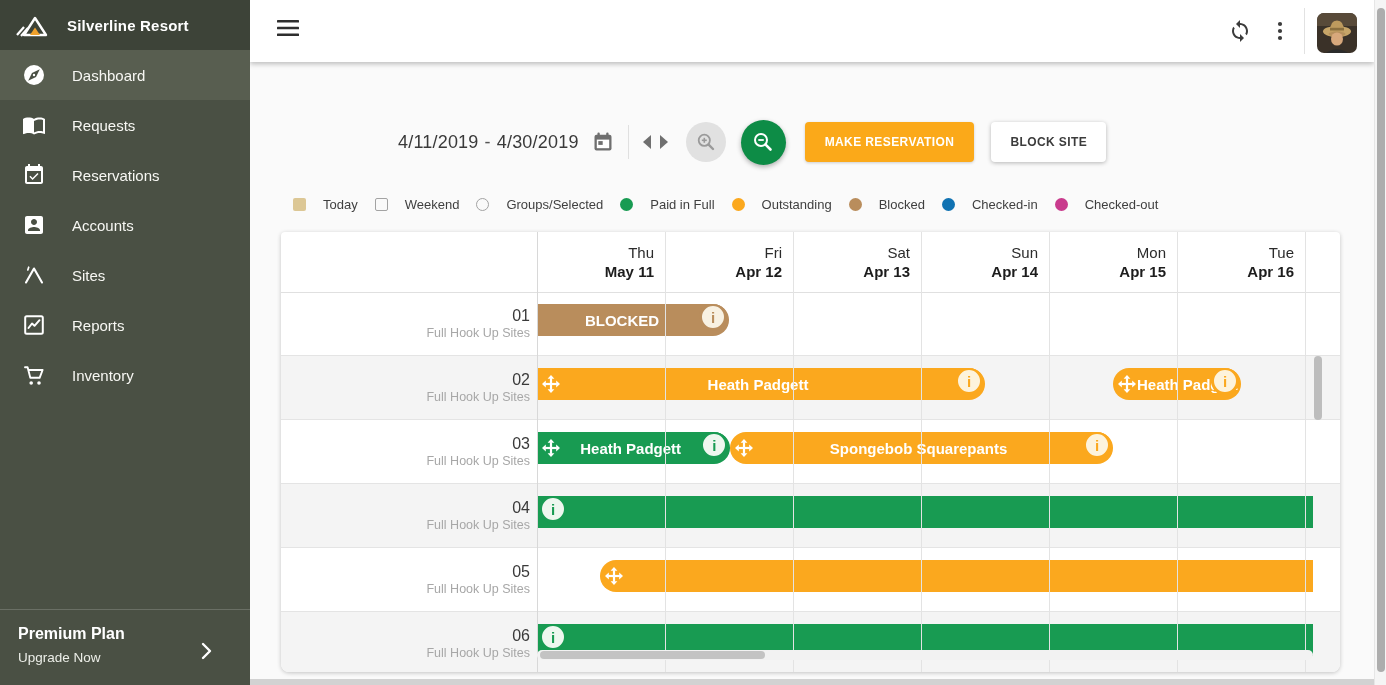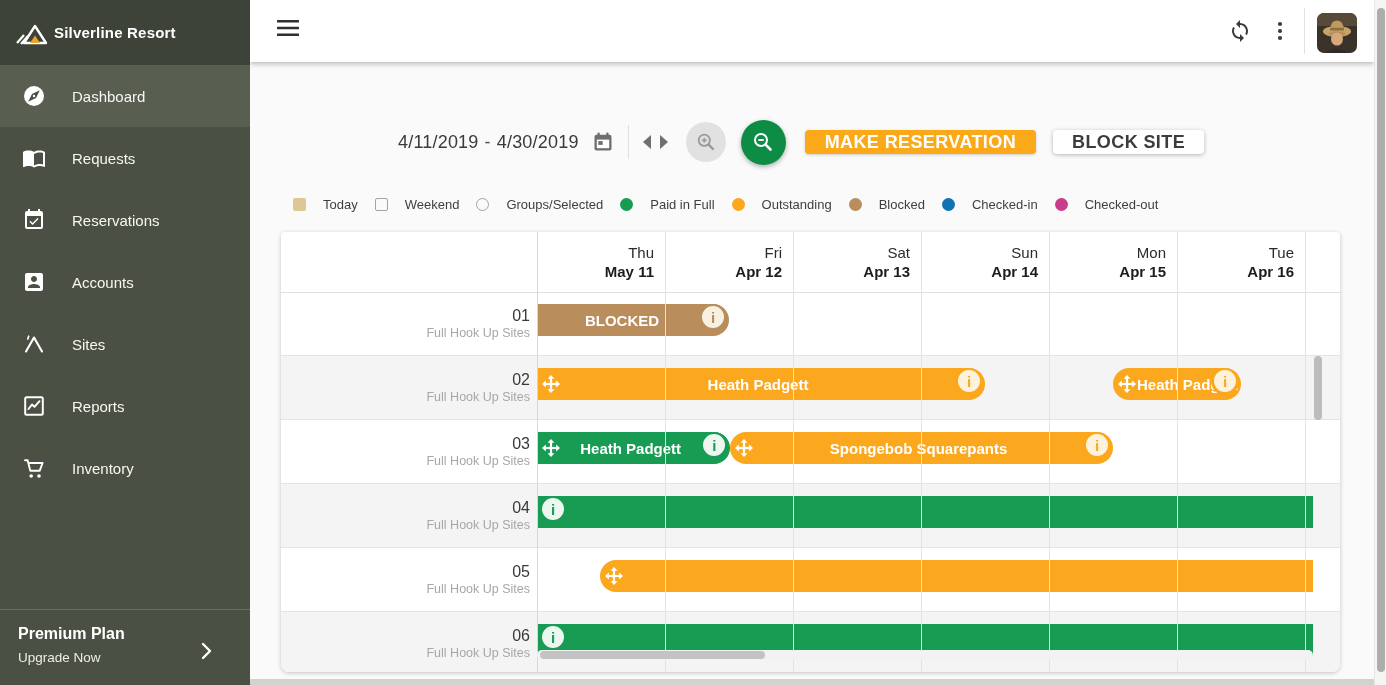--- a/index.html
+++ b/index.html
@@ -3,24 +3,24 @@
 <meta charset="utf-8">
 <style>
   * { margin:0; padding:0; box-sizing:border-box; }
   html,body { background:#e9e9e9; }
   .page {
     position:relative; width:1386px; height:685px; overflow:hidden;
     background:#fafafa; font-family:"Liberation Sans", sans-serif;
   }
   
   .sidebar { position:absolute; left:0; top:0; width:250px; height:685px; background:#4a5044; z-index:10; }
-  .side-logo { height:65px; background:#3d4338; display:flex; align-items:center; padding:0 14px; }
+  .side-logo { height:50px; background:#3d4338; display:flex; align-items:center; gap:13px; padding:0 14px; }
   .side-logo .logo-text { color:#ffffff; font-size:15px; font-weight:700; letter-spacing:.2px; }
   .side-nav { padding-top:0; }
-  .side-item { height:62px; display:flex; align-items:center; gap:26px; padding-left:22px; color:#f7f7f3; font-size:15px; cursor:pointer; }
+  .side-item { height:50px; display:flex; align-items:center; gap:26px; padding-left:22px; color:#f7f7f3; font-size:15px; cursor:pointer; }
   .side-item.active { background:#585e50; }
   .side-item .ic { width:24px; height:24px; flex:0 0 24px; display:flex; align-items:center; justify-content:center; }
   .plan-box { position:absolute; left:0; right:0; bottom:0; border-top:1px solid rgba(255,255,255,.18); padding:15px 18px 20px 18px; }
   .plan-title { color:#ffffff; font-size:16px; font-weight:700; margin-bottom:7px; }
   .plan-cta { color:#eceee8; font-size:13.5px; }
   .plan-chevron { position:absolute; right:38px; top:32px; }
   
   .topbar { position:absolute; left:250px; top:0; width:1124px; height:62px; background:#ffffff; box-shadow:0 2px 5px rgba(0,0,0,.25); z-index:6; }
   .hamburger { position:absolute; left:27px; top:20px; cursor:pointer; }
   .tb-icon { position:absolute; top:19px; width:24px; height:24px; cursor:pointer; }
@@ -37,21 +37,21 @@
   .date-range { font-size:18px; color:#3a3a3a; letter-spacing:.2px; cursor:pointer; }
   .date-range .sep { margin:0 6px; color:#555; }
   .cal-icon { margin-left:13px; cursor:pointer; display:flex; }
   .ctrl-divider { width:1px; height:34px; background:#e0e0e0; margin:0 10px 0 14px; }
   .nav-arrow { width:0; height:0; border-top:7px solid transparent; border-bottom:7px solid transparent; cursor:pointer; }
   .nav-arrow.prev { border-right:8px solid #6f6f6f; margin:0 9px 0 4px; }
   .nav-arrow.next { border-left:8px solid #6f6f6f; margin-right:18px; }
   .zoom-btn { border-radius:50%; display:flex; align-items:center; justify-content:center; cursor:pointer; }
   .zoom-in { width:40px; height:40px; background:#e1e1e1; margin-right:15px; }
   .zoom-out { width:45px; height:45px; background:#0d8c46; box-shadow:0 2px 5px rgba(0,0,0,.3); margin-right:19px; }
-  .btn { height:24px; border:none; border-radius:4px; font-family:"Liberation Sans",sans-serif; font-size:18px; font-weight:700; letter-spacing:.4px; cursor:pointer; }
+  .btn { height:40px; border:none; border-radius:4px; font-family:"Liberation Sans",sans-serif; font-size:12px; font-weight:700; letter-spacing:.4px; cursor:pointer; }
   .btn-orange { background:#fba919; color:#ffffff; padding:0 20px; box-shadow:0 1px 3px rgba(0,0,0,.18); margin-right:17px; }
   .btn-white { background:#ffffff; color:#3c3c3c; padding:0 19px; box-shadow:0 1px 4px rgba(0,0,0,.28); }
   
   .legend { position:absolute; left:293px; top:197px; display:flex; align-items:center; gap:17px; z-index:2; }
   .legend-item { display:flex; align-items:center; gap:17px; }
   .legend-item .sw { width:13px; height:13px; flex:0 0 13px; }
   .legend-item .sw.square { border-radius:2px; }
   .legend-item .sw.circle { border-radius:50%; }
   .legend-item .lbl { font-size:13px; color:#3f3f3f; }
   

